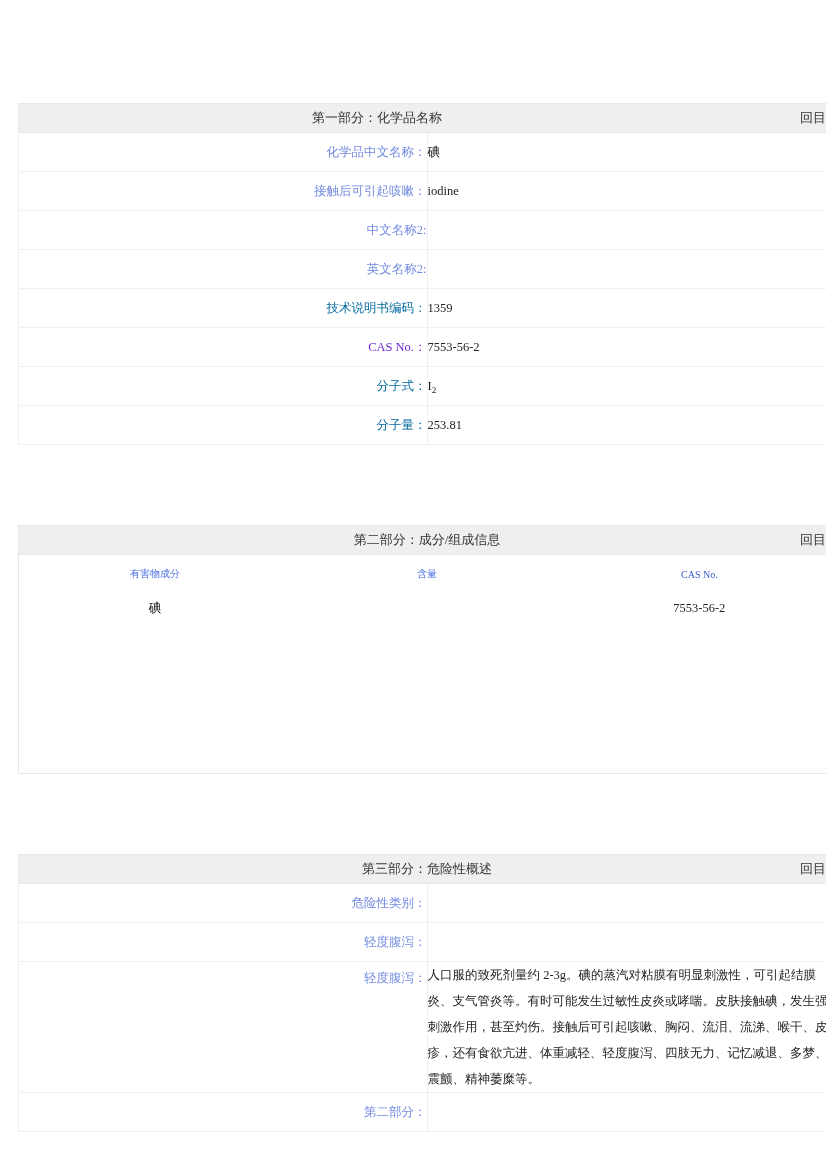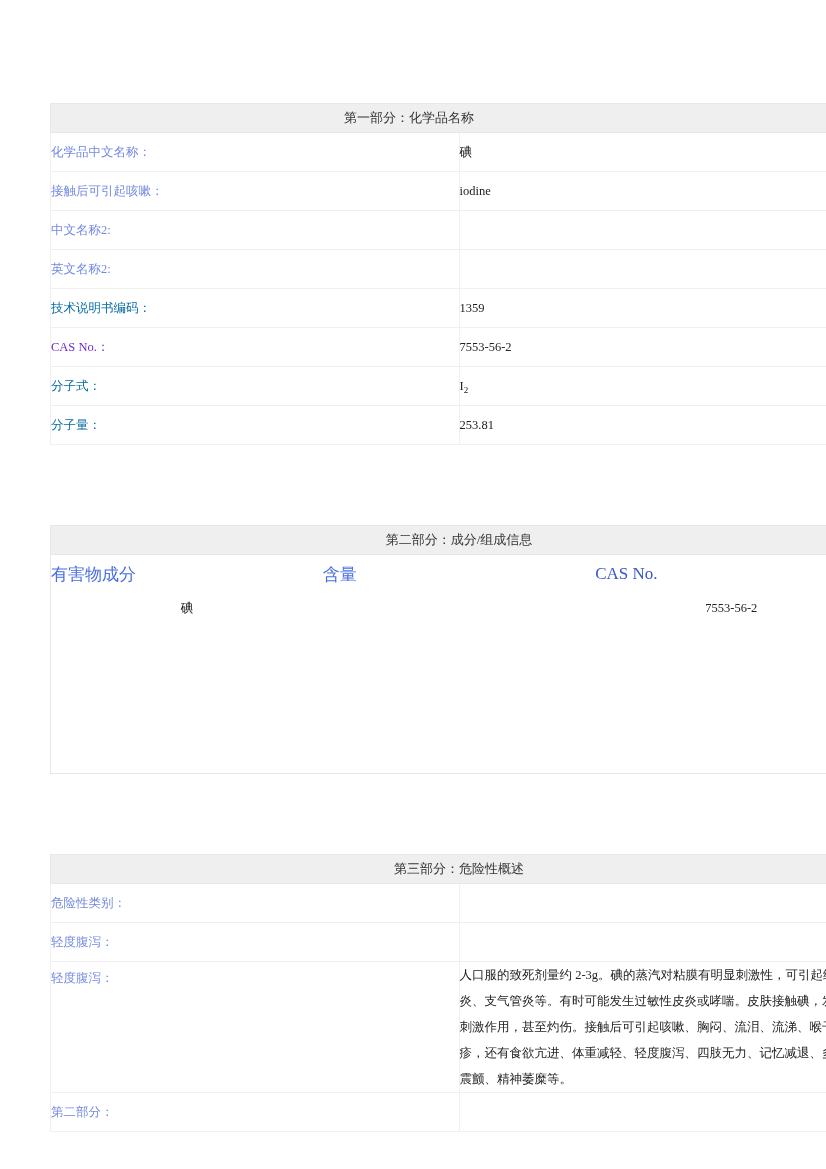--- a/index.html
+++ b/index.html
@@ -10,21 +10,20 @@
   body {
     width: 826px;
     height: 1169px;
     font-family: "Liberation Serif", "DejaVu Serif", serif;
     overflow: hidden;
     position: relative;
   }
   .page {
     padding: 103px 0 2px 18px;
     box-sizing: border-box;
-    margin-left: 32px;
   }
   .msds-table {
     width: 818px;
     border-collapse: collapse;
     table-layout: fixed;
     border: 1px solid #e8e8e8;
     border-right: none;
   }
   .msds-table td, .msds-table th {
     border: 1px solid #f0f0f0;
@@ -61,20 +60,21 @@
     right: -4px;
     top: 0;
     font-size: 13px;
     color: #333333;
     text-decoration: none;
     white-space: nowrap;
   }
   
   .lbl {
     width: 201px;
+    text-align: right;
     padding-right: 8px;
     font-size: 12.5px;
     height: 39px;
     box-sizing: border-box;
   }
   .lbl-blue   { color: #7289e0; }
   .lbl-green  { color: #0369a1; }
   .lbl-casno  { color: #6d28d9; }
   .val {
     padding-left: 7px;
@@ -95,22 +95,22 @@
     padding-top: 8px;
   }
   sub {
     font-size: 9px;
     vertical-align: baseline;
     position: relative;
     bottom: -3px;
   }
   
   .comp-head td {
-    text-align: left;
-    font-size: 17px;
+    text-align: center;
+    font-size: 10px;
     color: #4a6de0;
     height: 38px;
     border: none;
   }
   .comp-head td.c-cas { color: #3a57cf; }
   .comp-row td {
     text-align: center;
     font-size: 12.5px;
     color: #222222;
     height: 30px;

